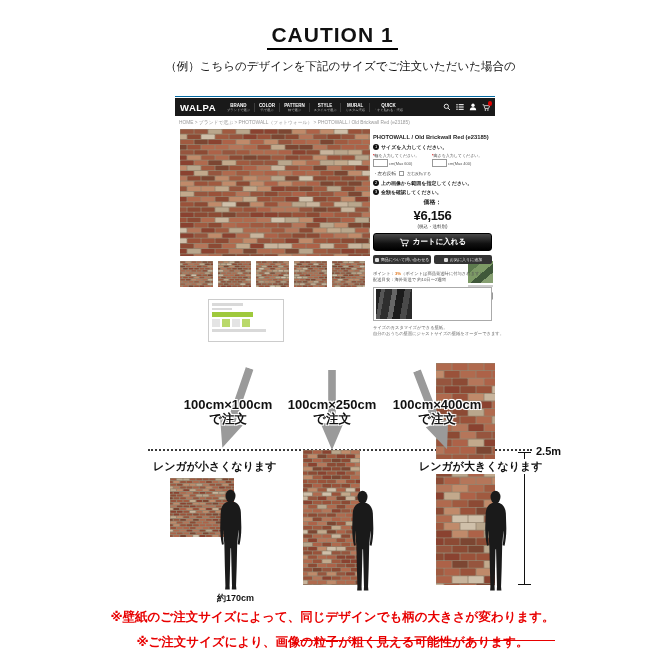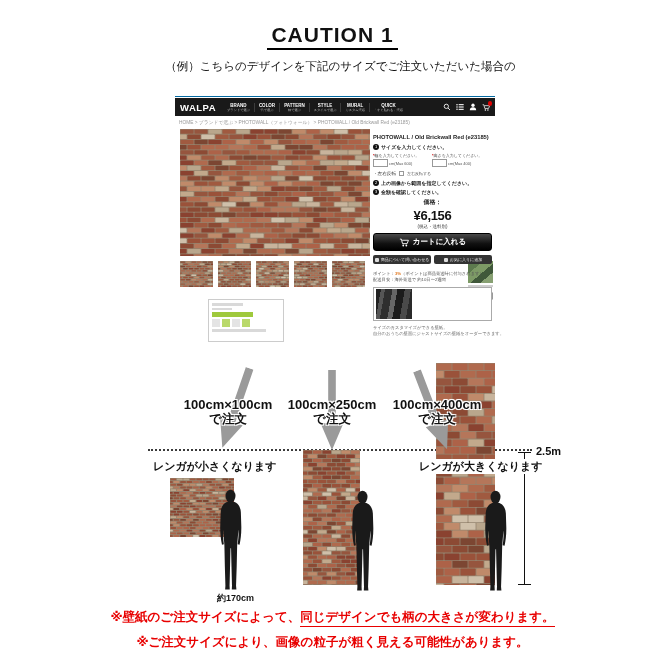--- a/index.html
+++ b/index.html
@@ -84,21 +84,21 @@
   .fadecover{position:absolute;left:0;top:0;width:100%;height:87px;background:rgba(255,255,255,.72);}
   .note{font-size:11px;font-weight:bold;color:#111;white-space:nowrap;}
   .noteR{background:#fff;padding:0 3px;z-index:4;}
   .person{z-index:3;}
   .hline{border-left:1.5px solid #111;width:0;height:133px;left:524px;top:452px;}
   .htick{width:13px;height:0;border-top:1.5px solid #111;left:518px;}
   .hlabel{left:536px;top:445px;font-size:11px;font-weight:bold;color:#111;}
   .pheight{left:203px;top:592px;font-size:9px;font-weight:bold;color:#111;padding-left:14px;}
   
   .warn{left:0;width:665px;text-align:center;font-size:12.5px;font-weight:bold;color:#e80000;white-space:nowrap;}
-  .warn .ul{border-bottom:1.5px solid #e80000;padding-bottom:2px;margin-top:40px;}
+  .warn .ul{border-bottom:1.5px solid #e80000;padding-bottom:16px;margin-top:40px;}
 </style>
 </head>
 <body>
 
 <div id="stage">
 
   <div class="abs cap-title"><span>CAUTION 1</span></div>
   <div class="abs cap-sub">
     <div>（例）こちらのデザインを下記のサイズでご注文いただいた場合の</div>
   </div>

